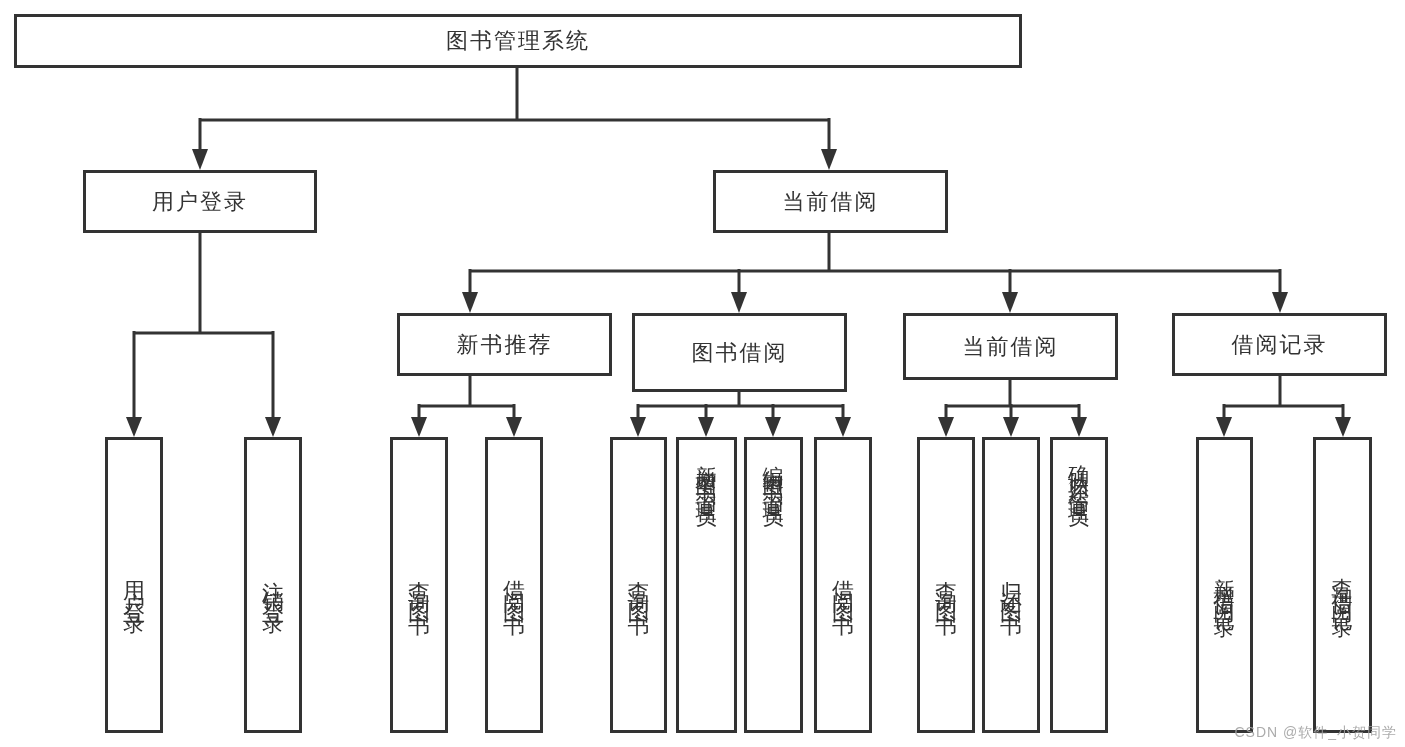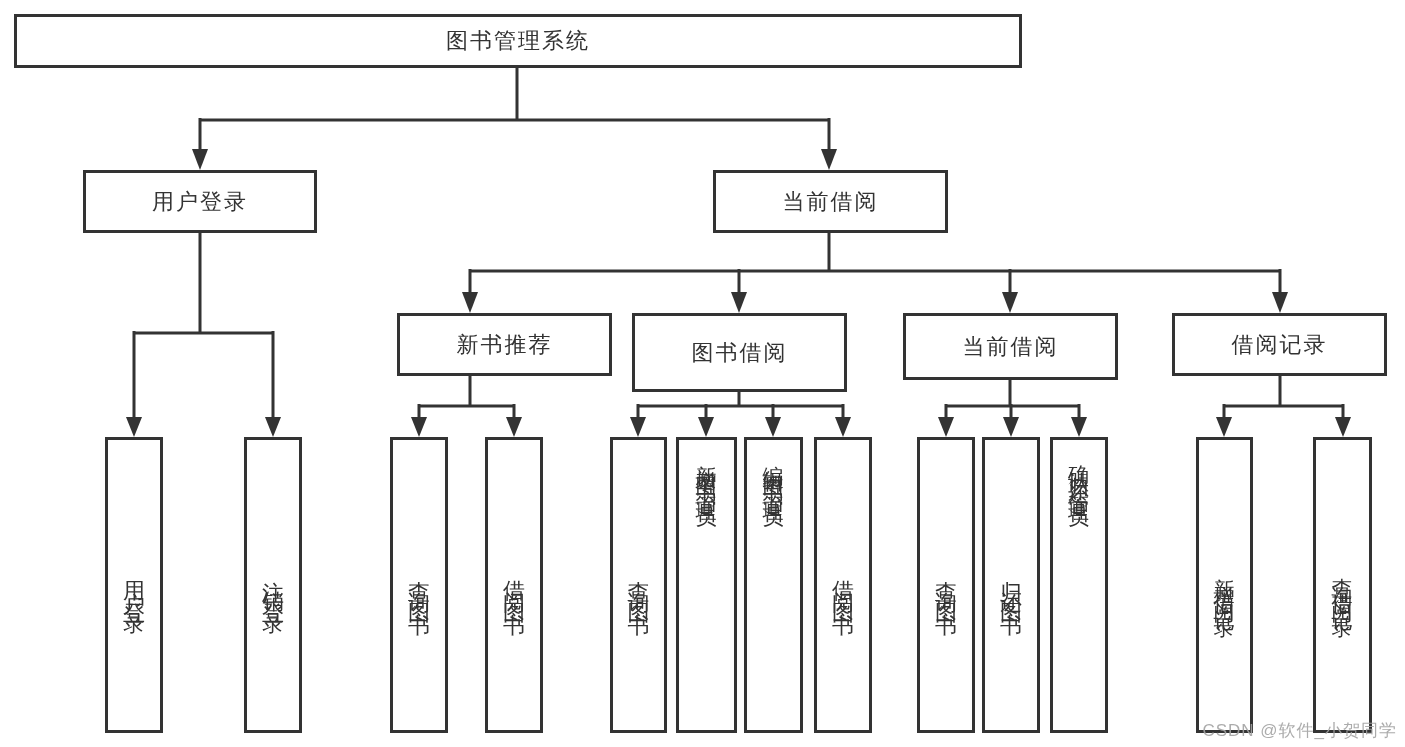--- a/index.html
+++ b/index.html
@@ -55,21 +55,21 @@
     justify-content: flex-start;
     padding-top: 8px;
     letter-spacing: 6px;
     font-size: 21px;
   }
   .watermark {
     position: absolute;
     right: 8px;
     bottom: 5px;
     color: var(--watermark);
-    font-size: 17px;
+    font-size: 14px;
     letter-spacing: 1px;
     z-index: 5;
     opacity: 0.9;
   }
 </style>
 </head>
 <body>
 
 <div class="canvas">
 

